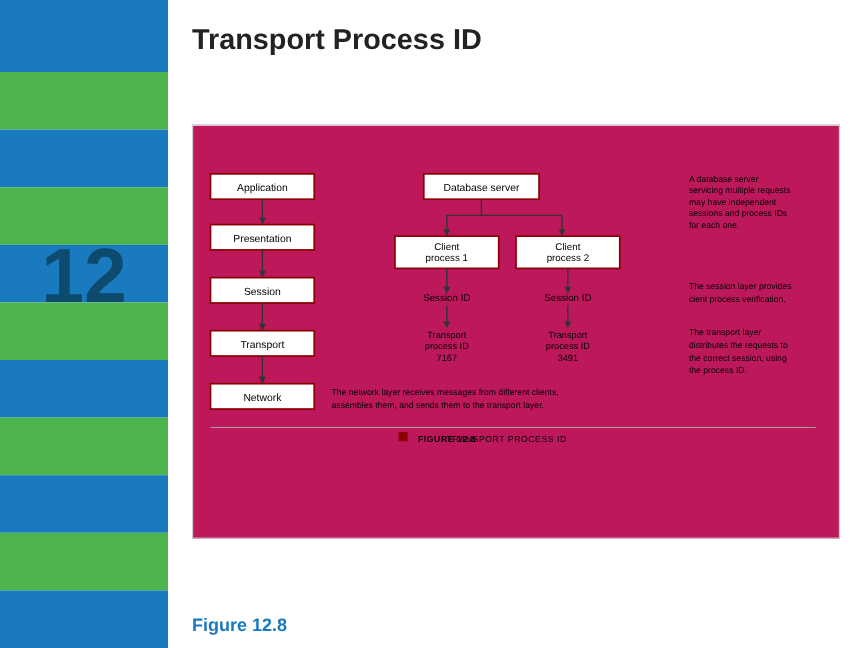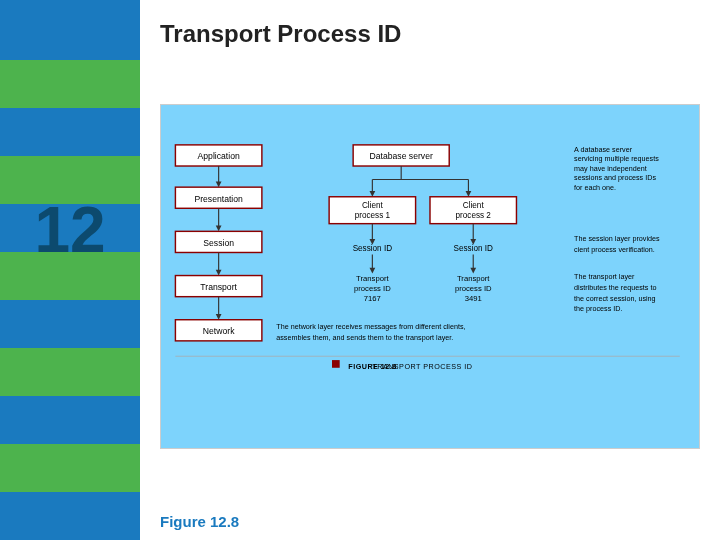--- a/index.html
+++ b/index.html
@@ -65,21 +65,21 @@
       font-size: 24px;
       font-weight: bold;
       color: #222;
       margin-bottom: 16px;
     }
 
     
     .diagram-area {
       flex: 1;
       border: 1px solid #ccc;
-      background: #7dd3fc;
+      background: #be185d;
       position: relative;
       margin-bottom: 18px;
     }
 
     .figure-caption {
       font-size: 15px;
       font-weight: bold;
       color: #1a7abf;
       margin-top: 6px;
     }

